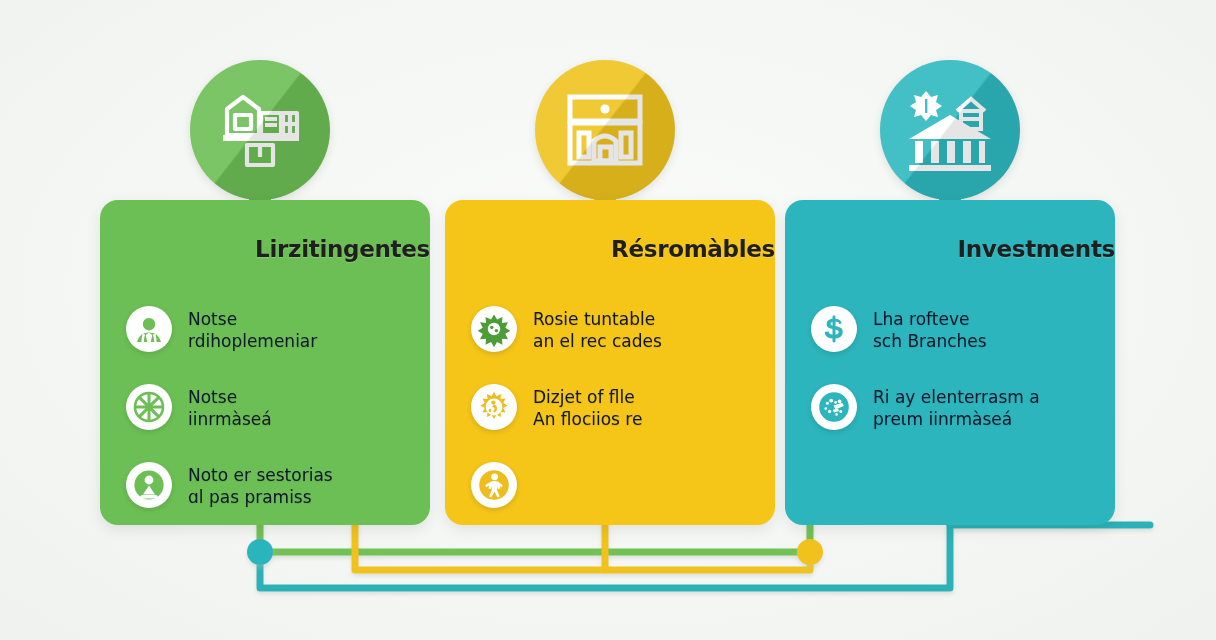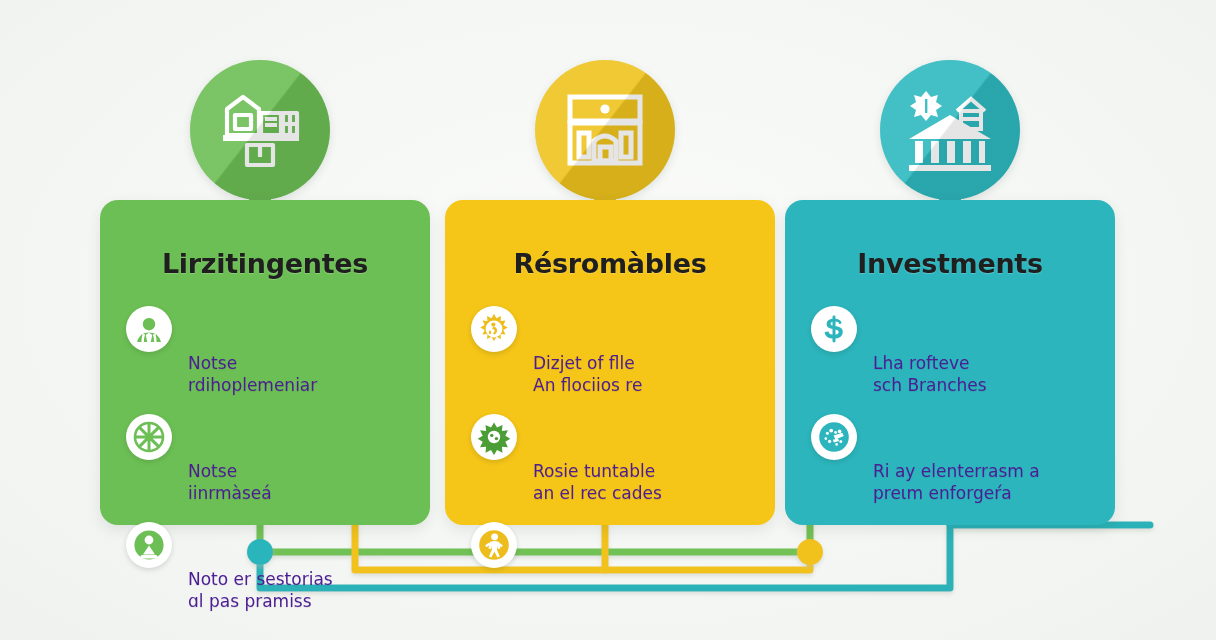--- a/index.html
+++ b/index.html
@@ -71,25 +71,25 @@
     width: 330px;
     height: 325px;
     border-radius: 18px;
     z-index: 4;
     box-shadow: 0 5px 14px rgba(40,60,40,0.10);
     box-sizing: border-box;
     padding: 0;
   }
   .card-title {
     position: absolute;
-    top: 48px;
+    top: 36px;
     left: 0;
     width: 100%;
-    text-align: center;
-    font-size: 27px;
+    text-align: right;
+    font-size: 23px;
     font-weight: bold;
     color: #1f1f1f;
     letter-spacing: -0.3px;
     text-shadow: 0 1px 1px rgba(255,255,255,0.22);
   }
   .rows {
     position: absolute;
     top: 104px;
     left: 26px;
     right: 16px;
@@ -111,25 +111,24 @@
     justify-content: center;
     margin-right: 16px;
     margin-top: 2px;
     box-shadow: 0 2px 5px rgba(30,50,30,0.16);
     overflow: hidden;
   }
   .row-icon svg { display: block; }
   .row-text {
     font-size: 17px;
     line-height: 1.30;
-    color: #4c1d95;
+    color: #0f172a;
     padding-top: 4px;
     text-shadow: 0 1px 1px rgba(0,0,0,0.08);
     max-width: 250px;
-    margin-top: 44px;
   }
   .row-text .l2 { display: block; }
 
   
   .c-green  { background: #6cbf54; }
   .c-yellow { background: #f5c518; padding-left: 24px; }
   .c-teal   { background: #2cb5bd; }
   .b-green  { background: #6cbe55; }
   .b-yellow { background: #eec31e; }
   .b-teal   { background: #2eb9c0; }
@@ -292,52 +291,52 @@
   </div>
 
   <div class="card c-yellow" style="left:445px;">
     <div class="card-title">Résromàbles</div>
     <div class="rows">
 
       <div class="row">
         <div class="row-icon">
           <svg width="36" height="36" viewBox="0 0 36 36">
             <circle cx="18" cy="18" r="17.5" fill="#ffffff"></circle>
+            <g fill="#4b9d36">
+              <path d="M18 3.5 l3 5 l5.5 -2.6 l-0.6 6 l6 -0.6 l-2.6 5.5 l5 3 l-5 3 l2.6 5.5 l-6 -0.6 l0.6 6 l-5.5 -2.6 l-3 5 l-3 -5 l-5.5 2.6 l0.6 -6 l-6 0.6 l2.6 -5.5 l-5 -3 l5 -3 l-2.6 -5.5 l6 0.6 l-0.6 -6 l5.5 2.6 Z"></path>
+            </g>
+            <circle cx="18" cy="18" r="6.2" fill="#ffffff"></circle>
+            <circle cx="15.8" cy="16.4" r="1.7" fill="#4b9d36"></circle>
+            <circle cx="20.4" cy="19.6" r="1.7" fill="#4b9d36"></circle>
+          </svg>
+        </div>
+        <div class="row-text">
+          <span>Rosie tuntable</span>
+          <span class="l2">an el rec cades</span>
+        </div>
+      </div>
+
+      <div class="row">
+        <div class="row-icon">
+          <svg width="36" height="36" viewBox="0 0 36 36">
+            <circle cx="18" cy="18" r="17.5" fill="#ffffff"></circle>
             <g fill="#edbd1d">
               <path d="M18 2.8 l2.4 4.4 l4.6 -2.2 l-0.5 5 l5 -0.5 l-2.2 4.6 l4.4 2.4 l-4.4 2.4 l2.2 4.6 l-5 -0.5 l0.5 5 l-4.6 -2.2 l-2.4 4.4 l-2.4 -4.4 l-4.6 2.2 l0.5 -5 l-5 0.5 l2.2 -4.6 l-4.4 -2.4 l4.4 -2.4 l-2.2 -4.6 l5 0.5 l-0.5 -5 l4.6 2.2 Z"></path>
             </g>
             <circle cx="18" cy="18" r="8.4" fill="#ffffff"></circle>
             <g fill="#edbd1d">
               <circle cx="17.4" cy="13.6" r="2.1"></circle>
               <path d="M17.4 15.8 q3.4 0.4 3.6 3.4 q0.2 3 -2.6 4.4 l-1.6 -1.4 q2.2 -1.2 1.8 -2.8 q-0.4 -1.6 -2.6 -1.6 Z"></path>
               <path d="M13.4 19.6 q-1.4 2.4 0.6 4 l1.4 -1.6 q-1 -0.8 -0.4 -2 Z"></path>
             </g>
           </svg>
         </div>
         <div class="row-text">
           <span>Dizjet of flle</span>
           <span class="l2">An flociios re</span>
-        </div>
-      </div>
-
-      <div class="row">
-        <div class="row-icon">
-          <svg width="36" height="36" viewBox="0 0 36 36">
-            <circle cx="18" cy="18" r="17.5" fill="#ffffff"></circle>
-            <g fill="#4b9d36">
-              <path d="M18 3.5 l3 5 l5.5 -2.6 l-0.6 6 l6 -0.6 l-2.6 5.5 l5 3 l-5 3 l2.6 5.5 l-6 -0.6 l0.6 6 l-5.5 -2.6 l-3 5 l-3 -5 l-5.5 2.6 l0.6 -6 l-6 0.6 l2.6 -5.5 l-5 -3 l5 -3 l-2.6 -5.5 l6 0.6 l-0.6 -6 l5.5 2.6 Z"></path>
-            </g>
-            <circle cx="18" cy="18" r="6.2" fill="#ffffff"></circle>
-            <circle cx="15.8" cy="16.4" r="1.7" fill="#4b9d36"></circle>
-            <circle cx="20.4" cy="19.6" r="1.7" fill="#4b9d36"></circle>
-          </svg>
-        </div>
-        <div class="row-text">
-          <span>Rosie tuntable</span>
-          <span class="l2">an el rec cades</span>
         </div>
       </div>
 
       <div class="row">
         <div class="row-icon">
           <svg width="36" height="36" viewBox="0 0 36 36">
             <circle cx="18" cy="18" r="17.5" fill="#ffffff"></circle>
             <circle cx="18" cy="18" r="14.8" fill="#edbd1d"></circle>
             <g fill="#ffffff">
               <circle cx="18.6" cy="9.8" r="3.4"></circle>
@@ -386,21 +385,21 @@
               <circle cx="13.6" cy="22.4" r="1.6"></circle>
               <path d="M17.6 16.4 l8.6 -2.6 l1.6 3.2 l-8.4 3.4 Z"></path>
               <path d="M16.8 20.8 l5.2 -1.2 l1.1 2.4 l-5.2 1.6 Z"></path>
               <circle cx="24.8" cy="22.6" r="1.5"></circle>
               <circle cx="20.6" cy="25.4" r="1.3"></circle>
             </g>
           </svg>
         </div>
         <div class="row-text">
           <span>Ri ay elenterrasm a</span>
-          <span class="l2">preιm enforgeŕa</span>
+          <span class="l2">preιm iinrmàseá</span>
         </div>
       </div>
 
 
     </div>
   </div>
 
 </div>
 
 </body></html>

